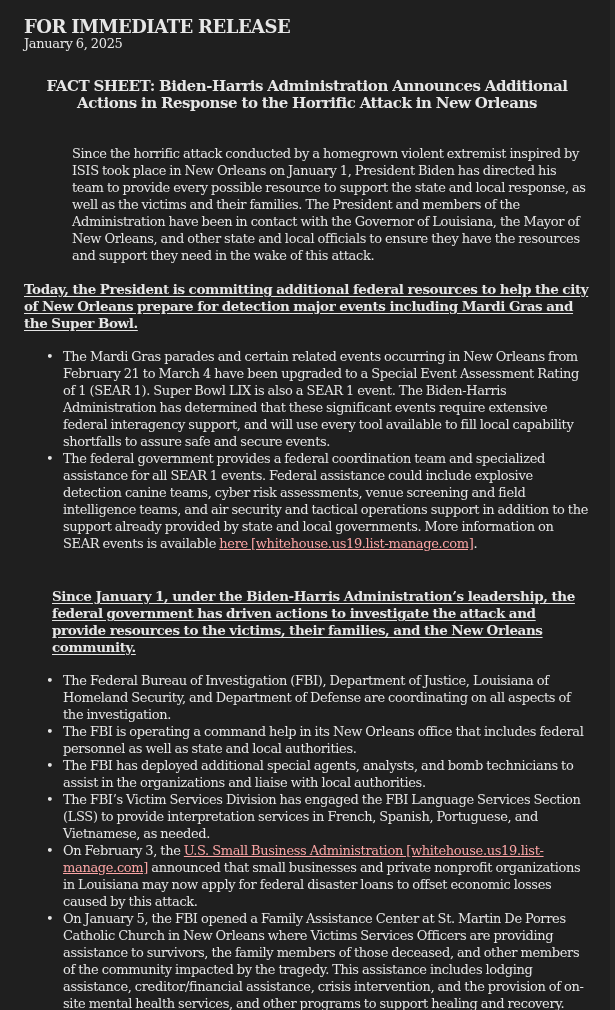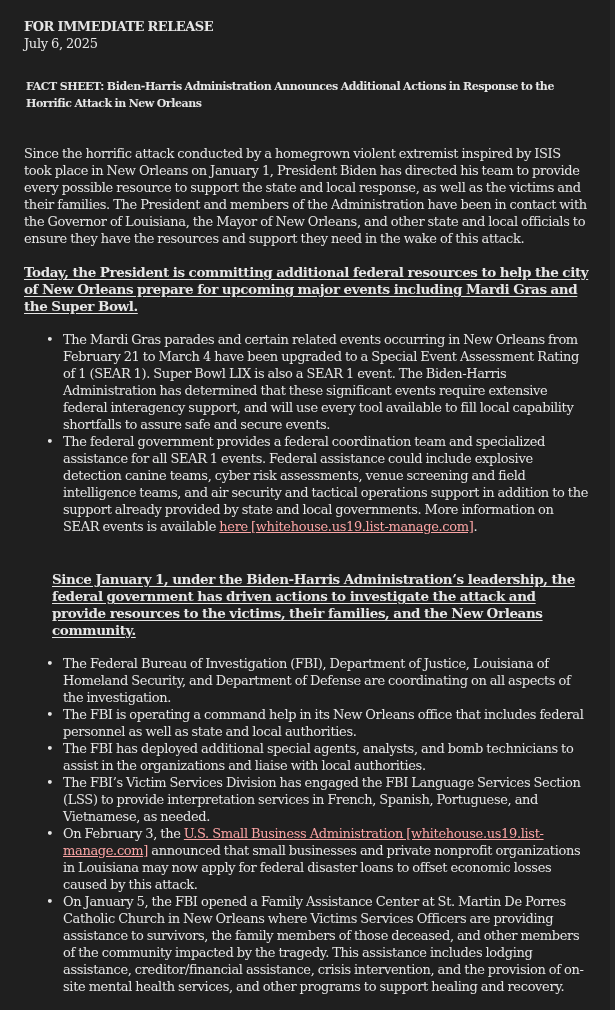--- a/index.html
+++ b/index.html
@@ -28,36 +28,38 @@
       left: 24px;
       top: 18px;
       width: 566px;
       font-size: 13px;
       line-height: 17px;
       letter-spacing: -0.35px;
       word-spacing: -0.5px;
     }
     .release {
       font-weight: bold;
-      font-size: 13px;
+      font-size: 18px;
       letter-spacing: -0.5px;
     }
     .date {
       font-size: 13px;
     }
     .title {
       margin-top: 26px;
+      text-align: center;
       font-weight: bold;
-      font-size: 11px;
+      font-size: 15px;
       line-height: 17px;
       letter-spacing: -0.45px;
       padding: 0 2px;
     }
     .intro {
       margin-top: 33px;
+      margin-left: 48px;
     }
     .section-heading {
       font-weight: bold;
       text-decoration: underline;
       text-underline-offset: 2px;
       font-size: 13.5px;
       letter-spacing: -0.4px;
       word-spacing: -0.4px;
     }
     .h1 { margin-top: 17px; }
@@ -88,27 +90,27 @@
       padding-left: 20px;
     }
   </style>
 </head>
 <body>
 
 <div class="right-edge"></div>
 
 <div class="doc">
   <div class="release">FOR IMMEDIATE RELEASE</div>
-  <div class="date">July 6, 2025</div>
+  <div class="date">January 6, 2025</div>
 
   <div class="title">FACT SHEET: Biden-Harris Administration Announces Additional Actions in Response to the Horrific Attack in New Orleans</div>
 
   <div class="intro">Since the horrific attack conducted by a homegrown violent extremist inspired by ISIS took place in New Orleans on January 1, President Biden has directed his team to provide every possible resource to support the state and local response, as well as the victims and their families. The President and members of the Administration have been in contact with the Governor of Louisiana, the Mayor of New Orleans, and other state and local officials to ensure they have the resources and support they need in the wake of this attack.</div>
 
-  <div class="section-heading h1">Today, the President is committing additional federal resources to help the city of New Orleans prepare for upcoming major events including Mardi Gras and the Super Bowl.</div>
+  <div class="section-heading h1">Today, the President is committing additional federal resources to help the city of New Orleans prepare for detection major events including Mardi Gras and the Super Bowl.</div>
 
   <ul class="bullets">
     <li>
       <span class="dot">•</span>
       <span>The Mardi Gras parades and certain related events occurring in New Orleans from February 21 to March 4 have been upgraded to a Special Event Assessment Rating of 1 (SEAR 1). Super Bowl LIX is also a SEAR 1 event. The Biden-Harris Administration has determined that these significant events require extensive federal interagency support, and will use every tool available to fill local capability shortfalls to assure safe and secure events.</span>
     </li>
     <li>
       <span class="dot">•</span>
       <span>The federal government provides a federal coordination team and specialized assistance for all SEAR 1 events. Federal assistance could include explosive detection canine teams, cyber risk assessments, venue screening and field intelligence teams, and air security and tactical operations support in addition to the support already provided by state and local governments. More information on SEAR events is available </span><a class="link">here [whitehouse.us19.list-manage.com]</a><span>.</span>
     </li>

